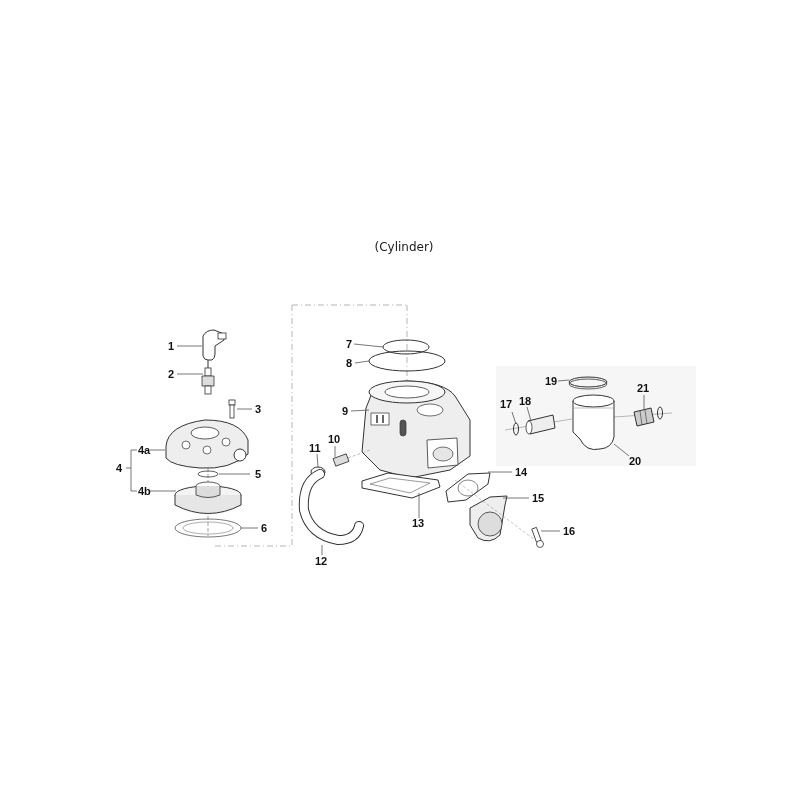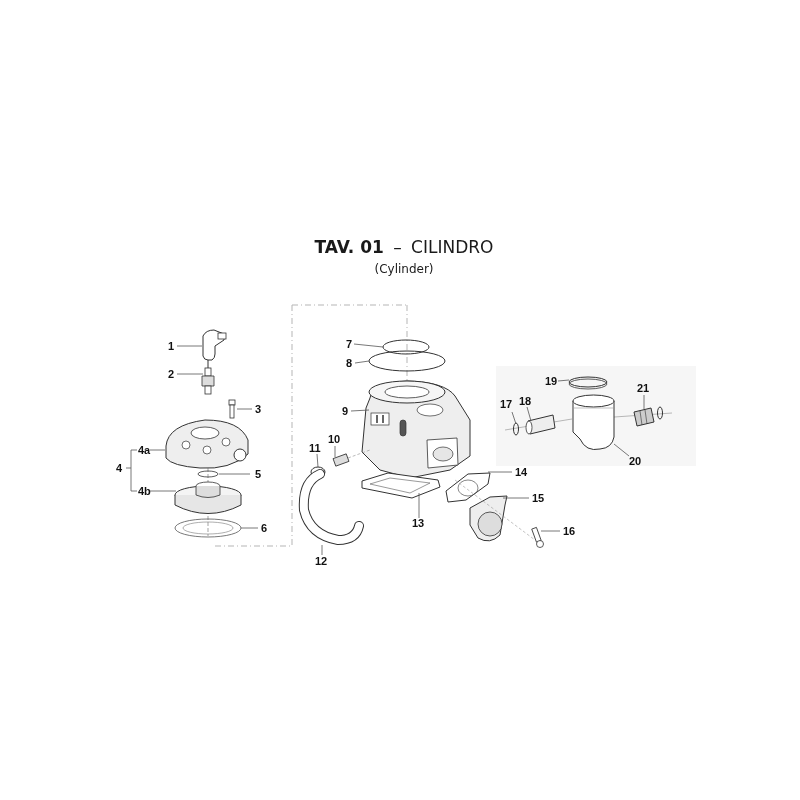--- a/index.html
+++ b/index.html
@@ -9,25 +9,20 @@
     .title-code { font-weight: bold; }
     .title-sep { margin: 0 4px; }
     .subtitle { font-size: 12px; line-height: 22px; margin-left: 8px; }
     svg.diagram { position: absolute; left: 0; top: 0; }
     .callout { font-family: "Liberation Sans", sans-serif; font-size: 11px; font-weight: bold; fill: #111; }
   </style>
 </head>
 <body>
 
 <div class="title-block">
-  <div class="title-line">
-    <span class="title-code">TAV. 01</span>
-    <span class="title-sep">–</span>
-    <span class="title-name">CILINDRO</span>
-  </div>
   <div class="subtitle">(Cylinder)</div>
 </div>
 
 <svg class="diagram" width="800" height="800" viewBox="0 0 800 800">
 
   <rect x="496" y="366" width="200" height="100" fill="#f6f6f6"></rect>
 
   <path d="M292 305 L407 305 M292 305 L292 546 L215 546" fill="none" stroke="#b5b5b5" stroke-width="1" stroke-dasharray="6,3,1,3"></path>
   <line x1="407" y1="305" x2="407" y2="400" stroke="#b5b5b5" stroke-width="1" stroke-dasharray="6,3,1,3"></line>
 

